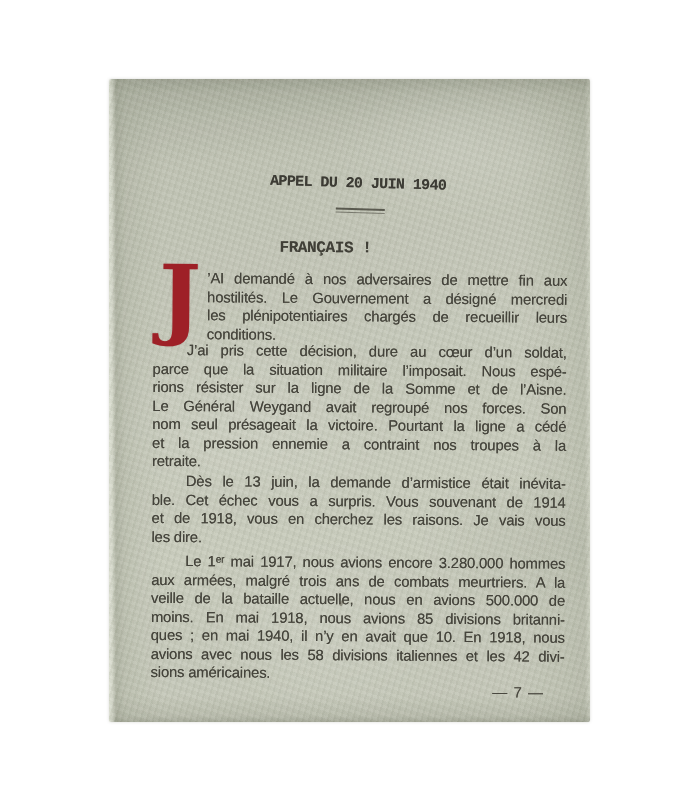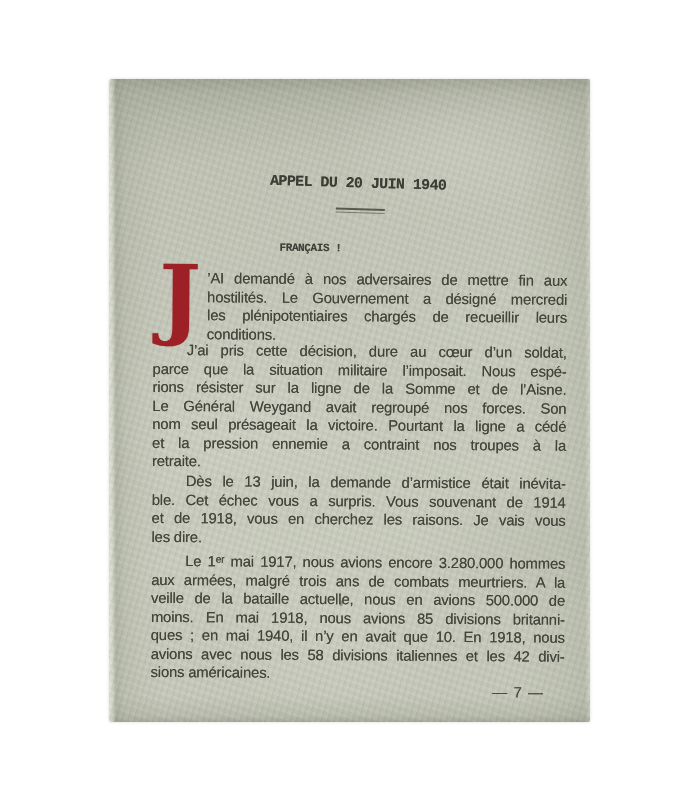--- a/index.html
+++ b/index.html
@@ -86,21 +86,21 @@
     border-top: 2px solid rgba(62,61,52,0.78);
     border-bottom: 1.5px solid rgba(62,61,52,0.55);
     transform: rotate(1.4deg);
   }
   .salutation {
     position: absolute;
     left: 170px;
     top: 159px;
     font-family: "Liberation Mono", monospace;
     font-weight: 700;
-    font-size: 11px;
+    font-size: 16px;
     line-height: 18px;
     letter-spacing: -0.4px;
     color: #403f37;
     white-space: nowrap;
     text-shadow: 0 0 0.6px rgba(64,63,55,0.5);
   }
   
   .para {
     position: absolute;
     left: 44px;

